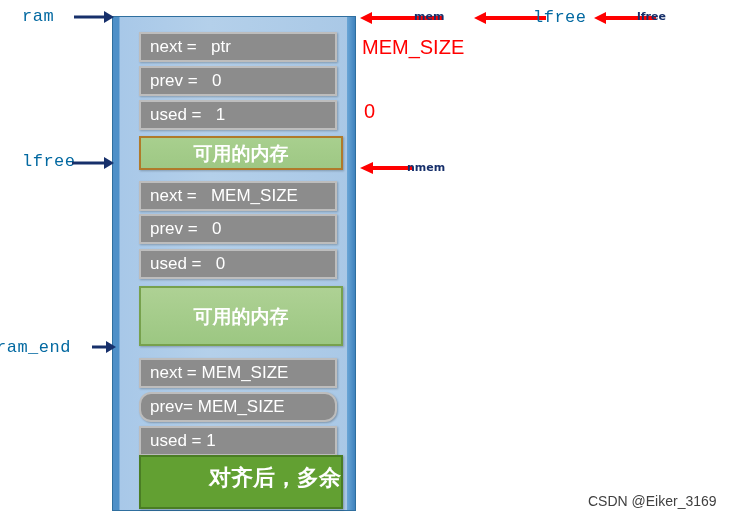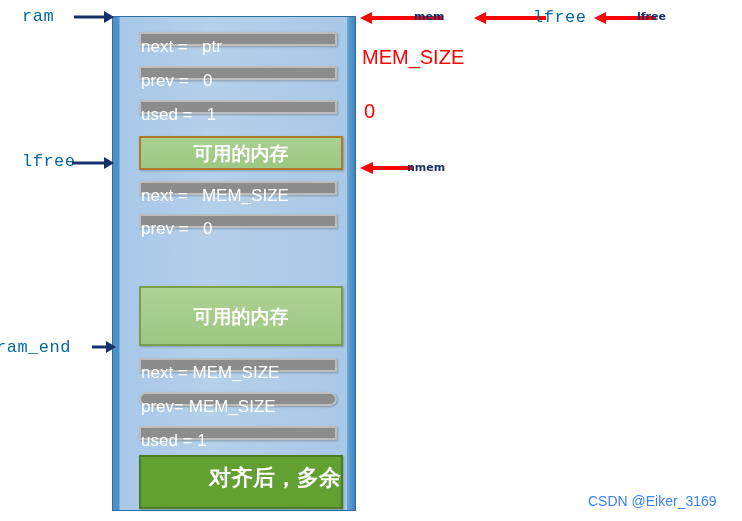--- a/index.html
+++ b/index.html
@@ -37,28 +37,29 @@
     top: 0; right: 0; bottom: 0;
     width: 8px;
     background: linear-gradient(to right, #6aa6d6 0%, #3f82bd 100%);
   }
 
   
   .row {
     position: absolute;
     left: 26px;
     width: 198px;
-    height: 14px;
+    height: 30px;
     background: #8c8c8c;
     border: 2px solid #bdbdbd;
     box-sizing: border-box;
     color: #ffffff;
     font-size: 17px;
     line-height: 25px;
     white-space: pre;
+    padding-left: 9px;
     box-shadow: 1px 1px 2px rgba(0,0,0,0.25);
   }
 
   
   .greenblock {
     position: absolute;
     left: 26px;
     width: 204px;
     box-sizing: border-box;
     color: #ffffff;
@@ -106,21 +107,21 @@
     font-family: "Liberation Sans", "DejaVu Sans", sans-serif;
     white-space: nowrap;
   }
 
   
   .arrow {
     position: absolute;
   }
   .watermark {
     position: absolute;
-    color: #3b82f6;
+    color: #404040;
     font-size: 14px;
     font-family: "Liberation Sans", "DejaVu Sans", sans-serif;
     white-space: nowrap;
   }
 </style>
 </head>
 <body>
 
 <div id="canvas">
 
@@ -129,20 +130,21 @@
     <div class="row" style="top:15px;">next =   ptr</div>
     <div class="row" style="top:49px;">prev =   0</div>
     <div class="row" style="top:83px;">used =   1</div>
 
     <div class="greenblock light" style="top:119px; height:34px; line-height:30px;">
       <span>可用的内存</span>
     </div>
 
     <div class="row" style="top:164px;">next =   MEM_SIZE</div>
     <div class="row" style="top:197px;">prev =   0</div>
+    <div class="row" style="top:232px;">used =   0</div>
 
     <div class="greenblock light2" style="top:269px; height:60px; line-height:56px;">
       <span>可用的内存</span>
     </div>
 
     <div class="row" style="top:341px;">next = MEM_SIZE</div>
     <div class="row" style="top:375px;border-radius:12px;">prev= MEM_SIZE</div>
     <div class="row" style="top:409px;">used = 1</div>
 
     <div class="greenblock dark" style="top:438px; height:54px; line-height:42px;text-align:right;">
@@ -179,21 +181,21 @@
     <line x1="11" y1="7" x2="72" y2="7" stroke="#ff0000" stroke-width="4"></line>
   </svg>
   <div class="lbl" style="left:533px; top:8px;">lfree</div>
 
   <svg class="arrow" style="left:594px; top:11px;" width="62" height="14">
     <polygon points="0,7 12,1 12,13" fill="#ff0000"></polygon>
     <line x1="11" y1="7" x2="62" y2="7" stroke="#ff0000" stroke-width="4"></line>
   </svg>
   <div class="lbl-sans" style="left:637px; top:10px;">lfree</div>
 
-  <div class="red-text" style="left:362px; top:46px;text-align:center;">MEM_SIZE</div>
+  <div class="red-text" style="left:362px; top:36px;text-align:center;">MEM_SIZE</div>
   <div class="red-text" style="left:364px; top:100px;">0</div>
 
   <svg class="arrow" style="left:360px; top:161px;" width="52" height="14">
     <polygon points="0,7 13,1 13,13" fill="#ff0000"></polygon>
     <line x1="12" y1="7" x2="52" y2="7" stroke="#ff0000" stroke-width="4"></line>
   </svg>
   <div class="lbl-sans" style="left:407px; top:161px;">nmem</div>
 
   <div class="watermark" style="left:588px; top:493px;">CSDN @Eiker_3169</div>
 

